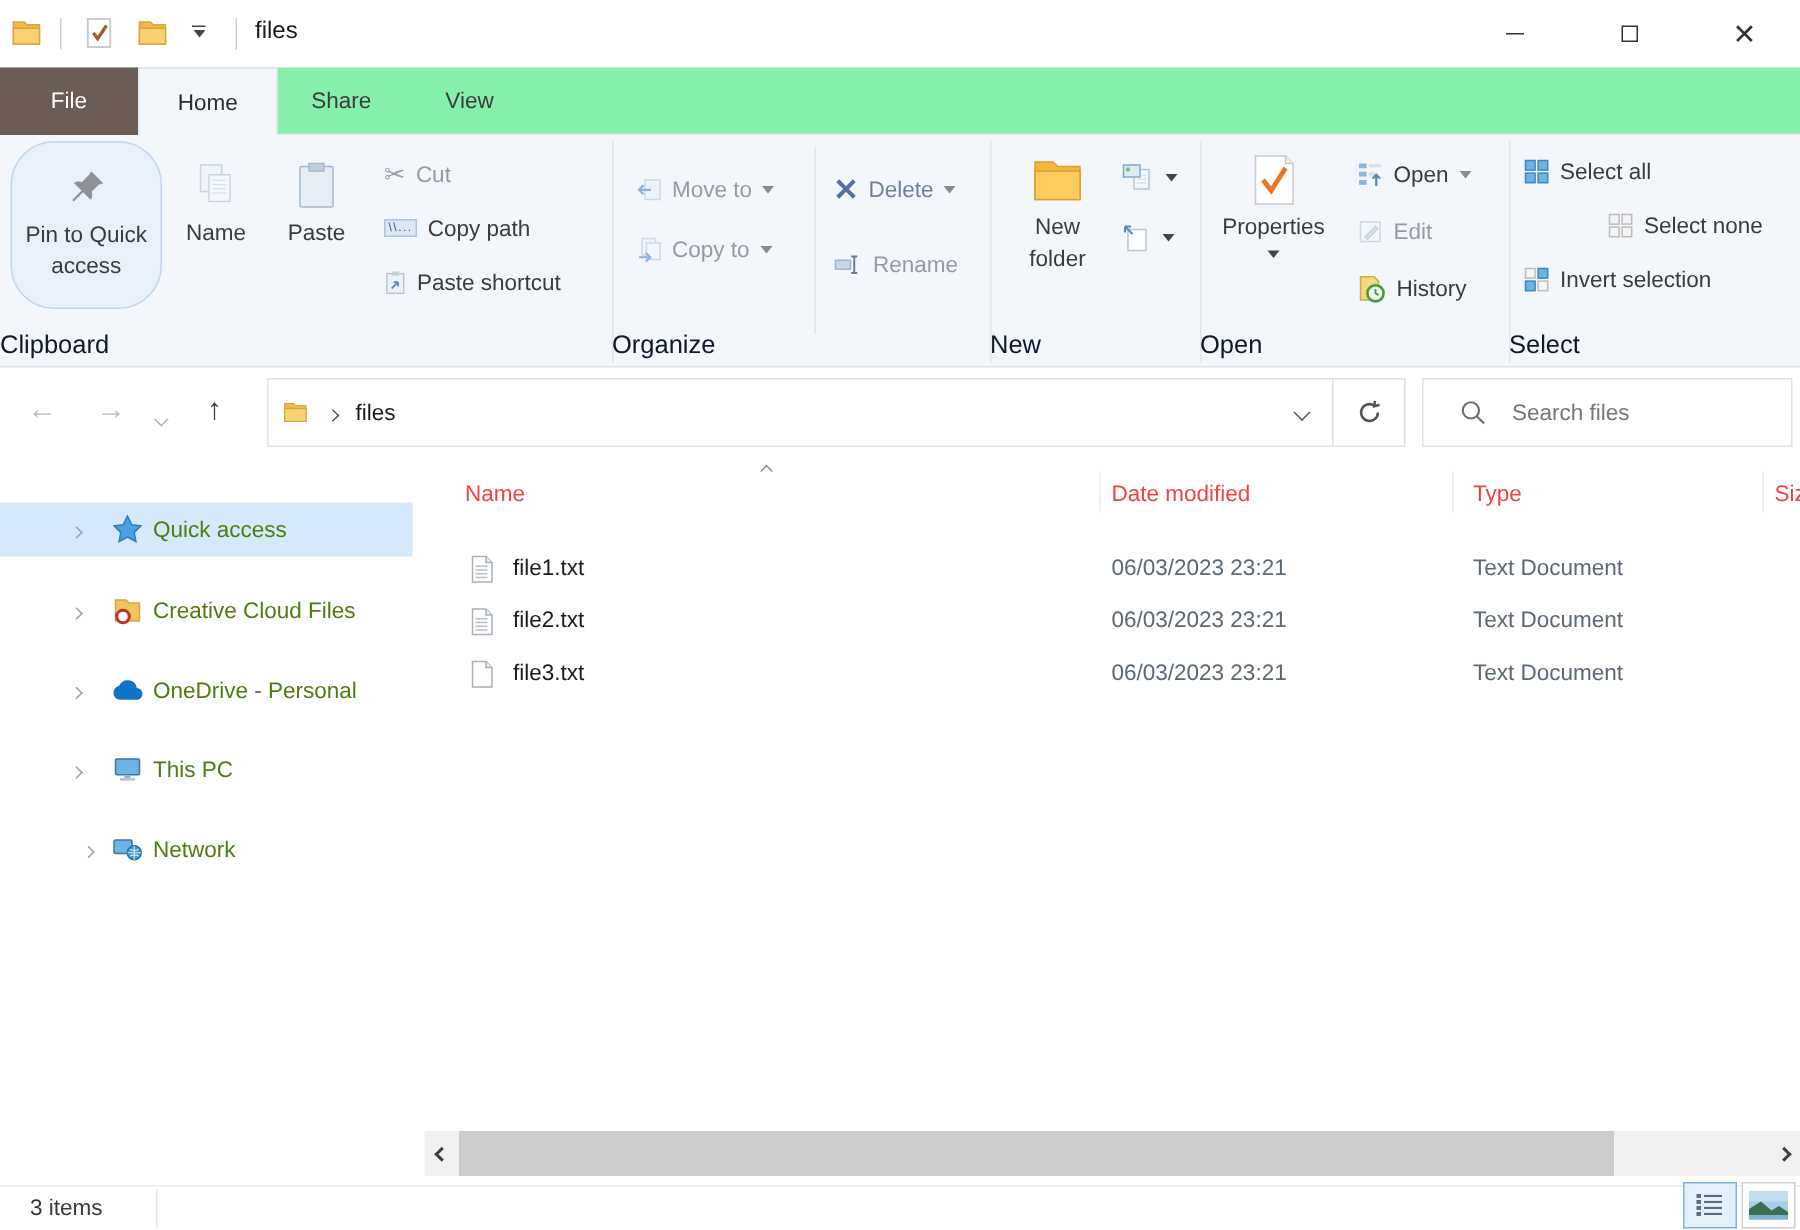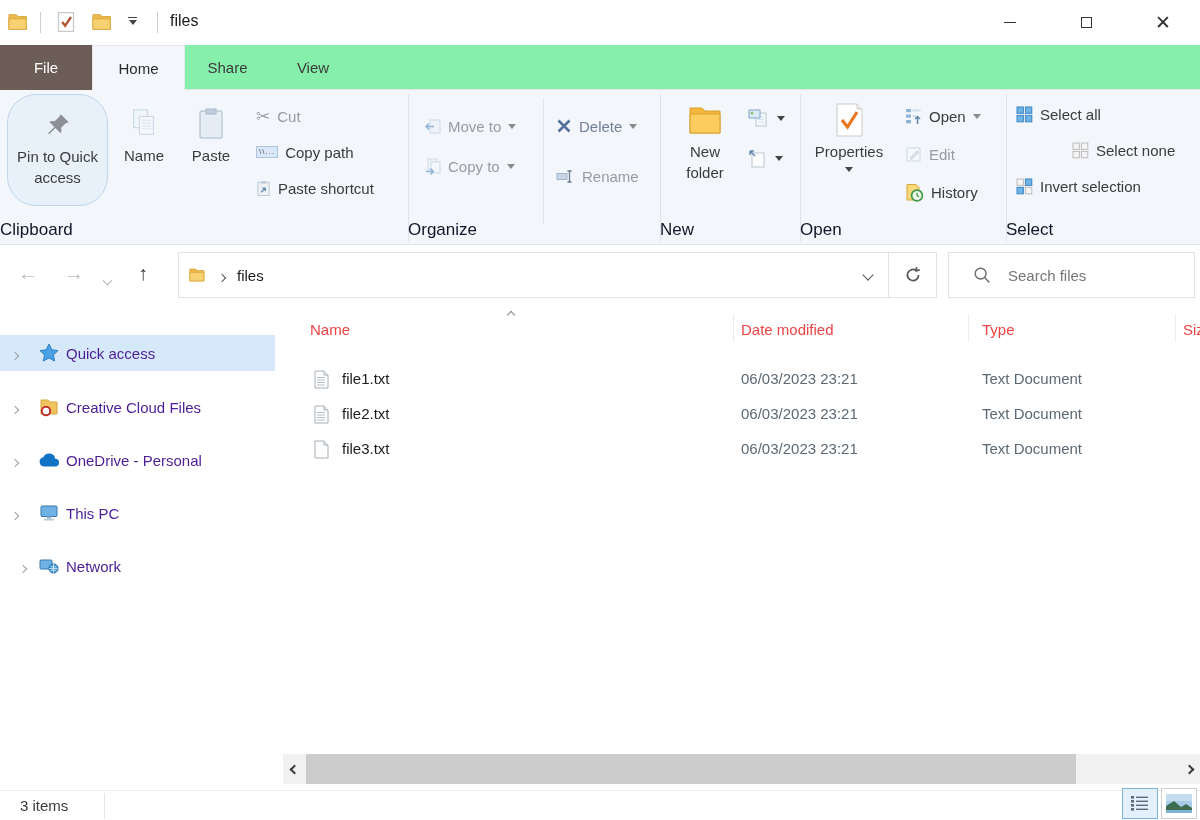--- a/index.html
+++ b/index.html
@@ -72,21 +72,21 @@
   .searchbox { position:absolute; top:6px; left:948px; width:247px; height:46px;
                border:1px solid #e2e2e2; background:#fff; display:flex; align-items:center;
                padding-left:24px; gap:17px; }
   .searchbox input { border:none; outline:none; font-size:15px; color:#8b5cf6; width:150px;
                      font-family:"Liberation Sans",sans-serif; background:transparent; }
   .searchbox input::placeholder { color:#767676; }
 
   
   .sidebar { position:absolute; top:302px; left:0; width:276px; height:452px; background:#fff; }
   .side-item { position:absolute; left:0; width:276px; height:36px; display:flex;
-               align-items:center; font-size:15px; color:#4c1d95; }
+               align-items:center; font-size:15px; color:#4d7c0f;padding-left:36px; }
   .side-item .sc { width:14px; margin-left:12px; color:#9aa0a6; }
   .side-item .sc .chev { width:6px; height:6px; }
   .side-item .si { width:22px; margin-left:12px; display:flex; justify-content:center; }
   .side-item .lbl { margin-left:6px; }
   .side-item.selected { background:#d6e9fb; }
 
   
   .filearea { position:absolute; top:302px; left:275px; width:925px; height:450px;
               background:#fff; overflow:hidden; }
   .col-head { position:absolute; top:8px; height:38px; display:flex; align-items:center;

